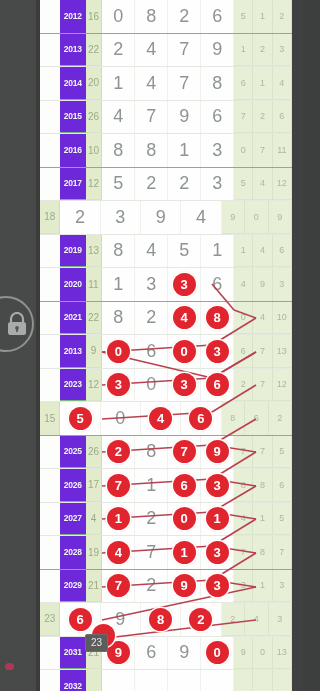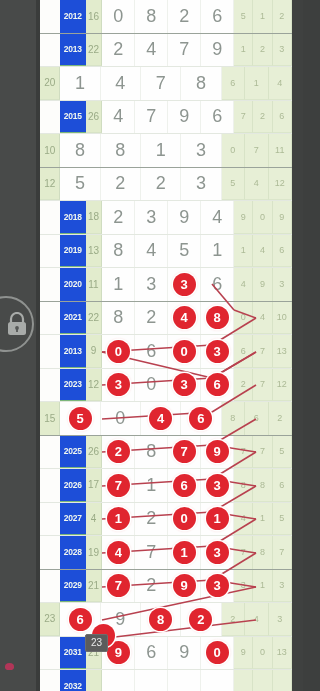--- a/index.html
+++ b/index.html
@@ -45,21 +45,21 @@
 
   .row{
     position:relative; display:flex; height:33.5px; width:252px;
     align-items:stretch;
   }
   .row.sep-strong{ border-bottom:1.5px solid #9aa39a; }
   .row.sep-light { border-bottom:1px solid #e3e8e0; }
 
   
   .c-issue{
-    width:34px; background:#1d4ed8; color:#f1f7ef;
+    width:34px; background:#6d28d9; color:#f1f7ef;
     display:flex; align-items:center; justify-content:center;
     font-size:8.5px; letter-spacing:-.2px; font-weight:600;
     border-bottom:1px solid #7bb67a;
     margin-left:20px;
   }
   .c-cnt{
     width:22px; background:#e2eccd; color:#9aab86;
     display:flex; align-items:center; justify-content:center;
     font-size:10px; border-right:1px solid #cfdcc0;
     border-bottom:1px solid #d7e3c6;
@@ -146,20 +146,21 @@
         <div class="c-cnt">22</div>
         <div class="c-dig">2</div>
         <div class="c-dig">4</div>
         <div class="c-dig">7</div>
         <div class="c-dig">9</div>
         <div class="c-tail">1</div>
         <div class="c-tail">2</div>
         <div class="c-tail">3</div>
       </div>
       <div class="row sep-light">
+        <div class="c-issue">2014</div>
         <div class="c-cnt">20</div>
         <div class="c-dig">1</div>
         <div class="c-dig">4</div>
         <div class="c-dig">7</div>
         <div class="c-dig">8</div>
         <div class="c-tail">6</div>
         <div class="c-tail">1</div>
         <div class="c-tail">4</div>
       </div>
       <div class="row sep-light">
@@ -167,41 +168,42 @@
         <div class="c-cnt">26</div>
         <div class="c-dig">4</div>
         <div class="c-dig">7</div>
         <div class="c-dig">9</div>
         <div class="c-dig">6</div>
         <div class="c-tail">7</div>
         <div class="c-tail">2</div>
         <div class="c-tail">6</div>
       </div>
       <div class="row sep-strong">
+        <div class="c-issue">2016</div>
         <div class="c-cnt">10</div>
         <div class="c-dig">8</div>
         <div class="c-dig">8</div>
         <div class="c-dig">1</div>
         <div class="c-dig">3</div>
         <div class="c-tail">0</div>
         <div class="c-tail">7</div>
         <div class="c-tail">11</div>
       </div>
       <div class="row sep-light">
+        <div class="c-issue">2017</div>
         <div class="c-cnt">12</div>
         <div class="c-dig">5</div>
         <div class="c-dig">2</div>
         <div class="c-dig">2</div>
         <div class="c-dig">3</div>
         <div class="c-tail">5</div>
         <div class="c-tail">4</div>
         <div class="c-tail">12</div>
       </div>
       <div class="row sep-light">
-        <div class="c-issue">2018</div>
         <div class="c-cnt">18</div>
         <div class="c-dig">2</div>
         <div class="c-dig">3</div>
         <div class="c-dig">9</div>
         <div class="c-dig">4</div>
         <div class="c-tail">9</div>
         <div class="c-tail">0</div>
         <div class="c-tail">9</div>
       </div>
       <div class="row sep-light">

